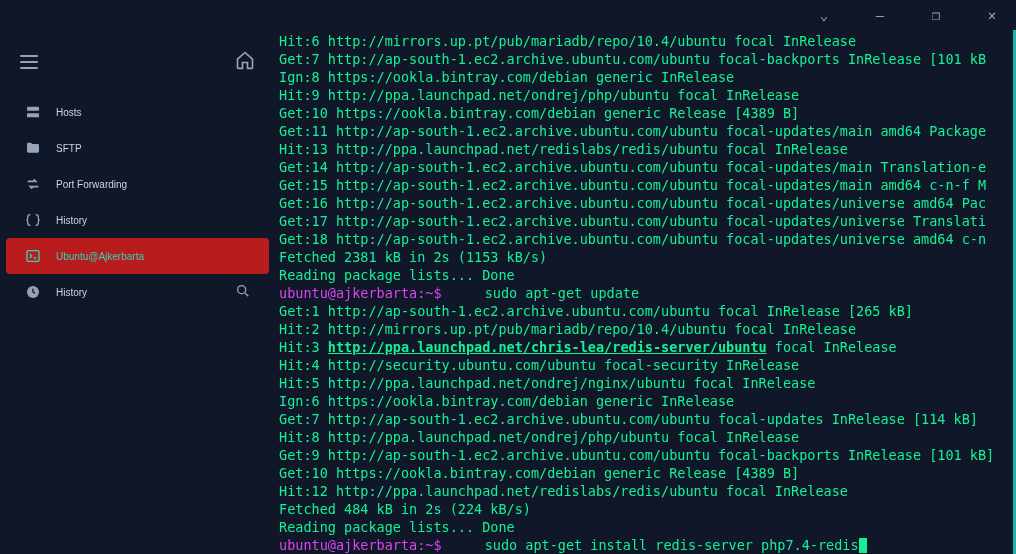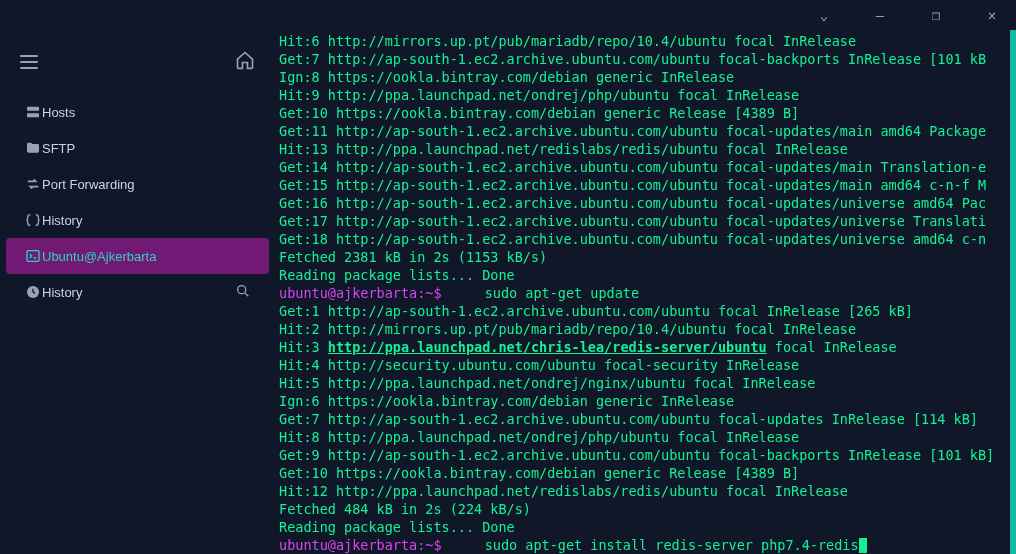--- a/index.html
+++ b/index.html
@@ -57,30 +57,31 @@
 }
 .hamburger span {
   width: 18px;
   height: 2px;
   background: #94a3b8;
   border-radius: 1px;
 }
 .sidebar-item {
   display: flex;
   align-items: center;
+  gap: 14px;
   height: 36px;
   padding: 0 18px;
-  font-size: 13px;
+  font-size: 10px;
   color: #cbd5e1;
   font-family: -apple-system, "Segoe UI", sans-serif;
   border-radius: 4px;
   margin: 0 6px;
 }
 .sidebar-item.active {
-  background: #701a75;
+  background: #b91c1c;
   color: #2dd4bf;
 }
 .sidebar-item .icon-box {
   width: 18px;
   height: 18px;
   display: flex;
   align-items: center;
   justify-content: center;
   color: #94a3b8;
 }
@@ -89,21 +90,21 @@
   margin-left: auto;
   color: #94a3b8;
 }
 .terminal {
   flex: 1;
   background: #0f1729;
   font-size: 13.5px;
   line-height: 18px;
   padding: 2px 4px;
   overflow: hidden;
-  border-right: 6px solid #14b8a6;
+  border-right: 3px solid #14b8a6;
   white-space: pre;
   font-family: "Consolas", "Menlo", monospace;
 }
 .terminal .line { color: #14f195; }
 .terminal .prompt-user { color: #d946ef; }
 .terminal .prompt-cmd { color: #14f195; margin-left: 35px; }
 .terminal .underline { text-decoration: underline; font-weight: bold; }
 .terminal .cursor {
   display: inline-block;
   width: 8px;

